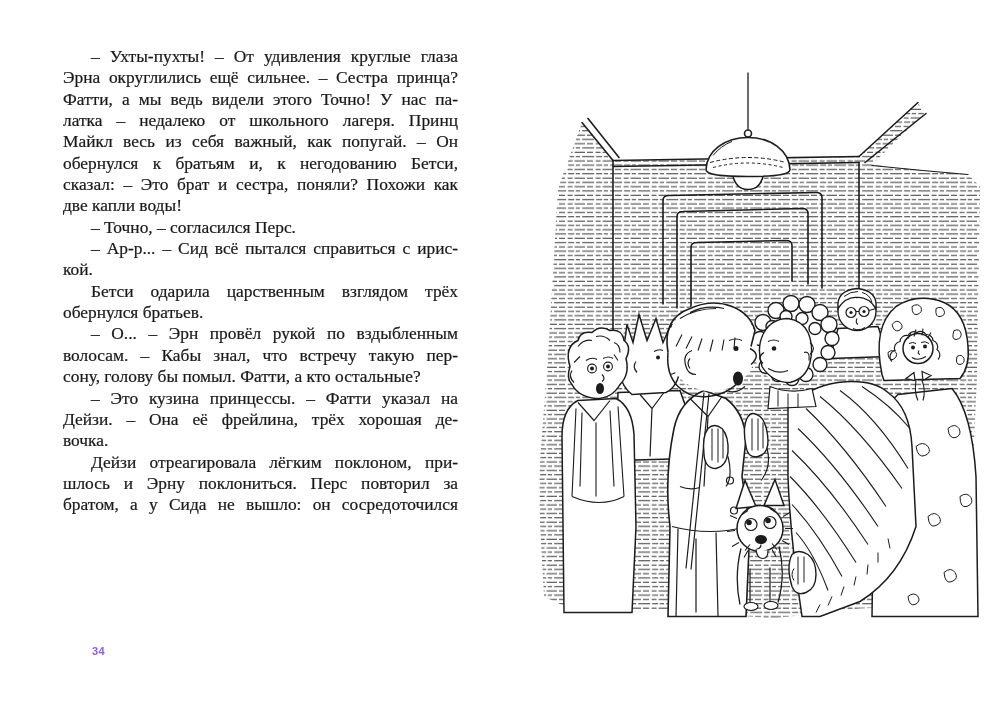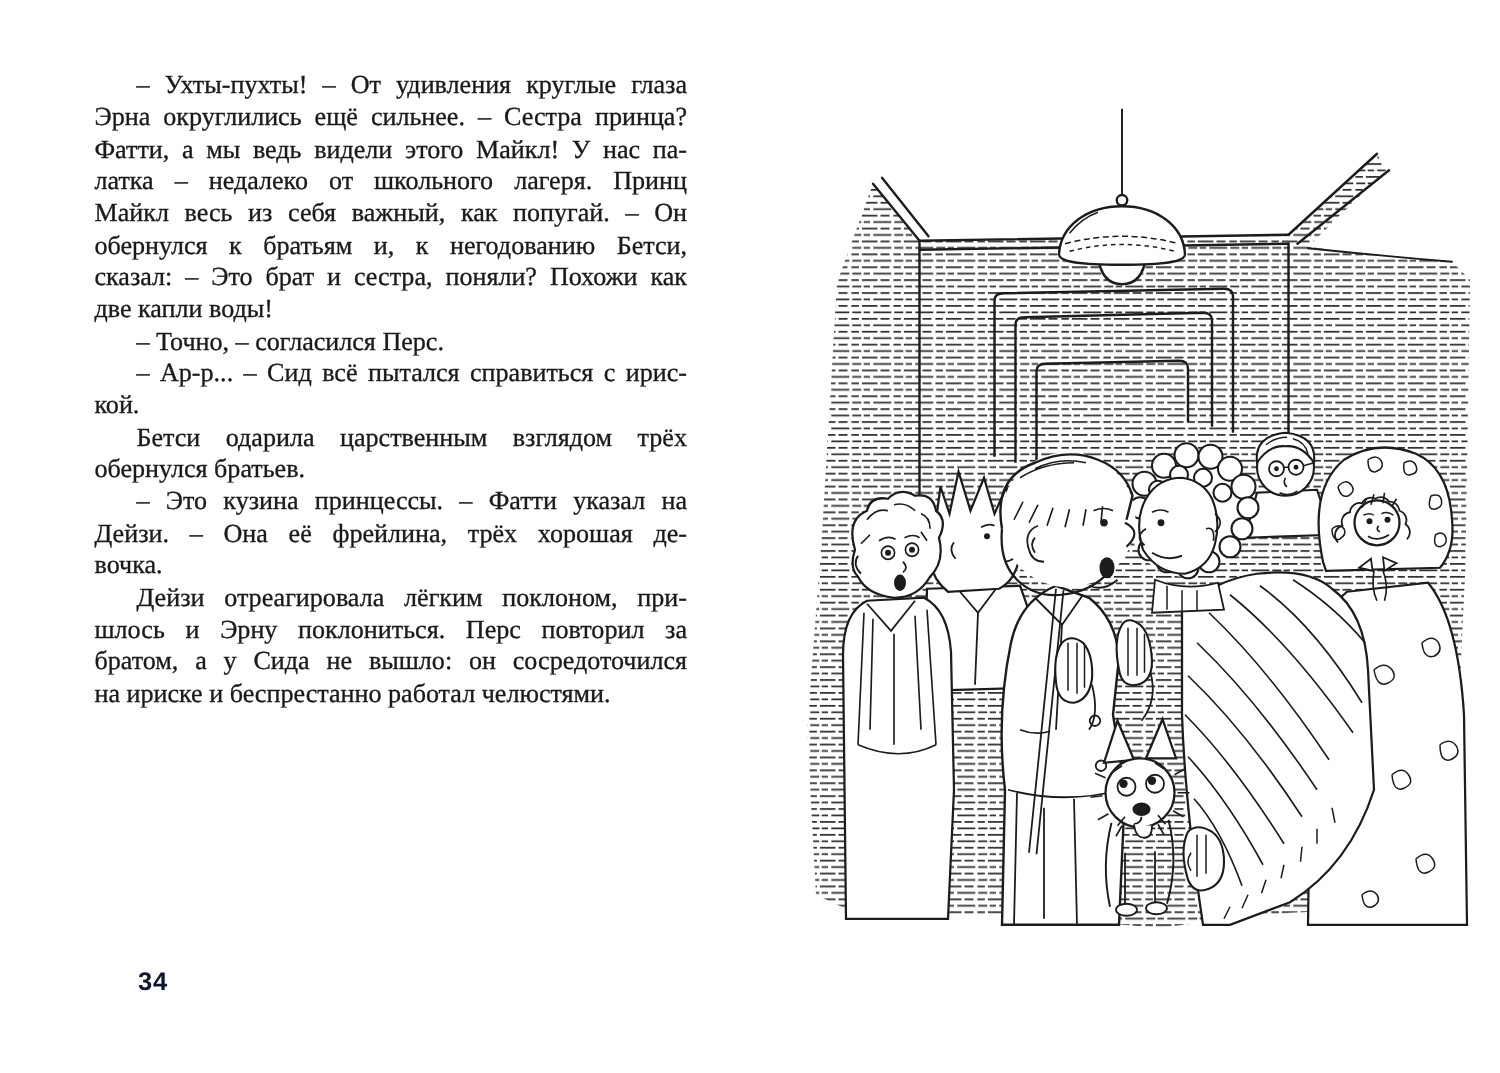--- a/index.html
+++ b/index.html
@@ -12,62 +12,66 @@
     font-size:17.4px;line-height:21.35px;
     -webkit-text-stroke:0.22px currentColor;
   }
   .para{margin:0;padding:0;}
   .line{text-align:justify;text-align-last:justify;white-space:normal;}
   .line.last{text-align-last:left;}
   .line.first{text-indent:28px;}
   .page-num{
     position:absolute;left:92px;top:645px;
     font-family:"Liberation Sans",sans-serif;font-weight:bold;
-    font-size:17px;color:#0f172a;letter-spacing:0.5px;
+    font-size:11px;color:#8b5cf6;letter-spacing:0.5px;
   }
   .illus{position:absolute;left:520px;top:55px;width:466px;height:578px;}
   .illus svg{display:block;width:100%;height:100%;}
 </style>
 </head>
 <body>
 
 <div class="page">
 
   <div class="text-col">
       <div class="para">
         <div class="line first">– Ухты-пухты! – От удивления круглые глаза</div>
         <div class="line">Эрна округлились ещё сильнее. – Сестра принца?</div>
-        <div class="line">Фатти, а мы ведь видели этого Майкл! У нас па-</div>
+        <div class="line">Фатти, а мы ведь видели этого Точно! У нас па-</div>
         <div class="line">латка – недалеко от школьного лагеря. Принц</div>
         <div class="line">Майкл весь из себя важный, как попугай. – Он</div>
         <div class="line">обернулся к братьям и, к негодованию Бетси,</div>
         <div class="line">сказал: – Это брат и сестра, поняли? Похожи как</div>
         <div class="line last">две капли воды!</div>
       </div>
       <div class="para">
         <div class="line first last">– Точно, – согласился Перс.</div>
       </div>
       <div class="para">
         <div class="line first">– Ар-р... – Сид всё пытался справиться с ирис-</div>
         <div class="line last">кой.</div>
       </div>
       <div class="para">
         <div class="line first">Бетси одарила царственным взглядом трёх</div>
         <div class="line last">обернулся братьев.</div>
       </div>
       <div class="para">
+        <div class="line first">– О... – Эрн провёл рукой по вздыбленным</div>
+        <div class="line">волосам. – Кабы знал, что встречу такую пер-</div>
+        <div class="line last">сону, голову бы помыл. Фатти, а кто остальные?</div>
+      </div>
+      <div class="para">
         <div class="line first">– Это кузина принцессы. – Фатти указал на</div>
         <div class="line">Дейзи. – Она её фрейлина, трёх хорошая де-</div>
         <div class="line last">вочка.</div>
       </div>
       <div class="para">
         <div class="line first">Дейзи отреагировала лёгким поклоном, при-</div>
         <div class="line">шлось и Эрну поклониться. Перс повторил за</div>
         <div class="line">братом, а у Сида не вышло: он сосредоточился</div>
-        <div class="line last">на ириске и беспрестанно работал челюстями.</div>
       </div>
     </div>
 
   <div class="page-num">34</div>
 
   <div class="illus">
     <svg viewBox="0 0 466 575" xmlns="http://www.w3.org/2000/svg">
       <defs>
         <pattern id="hatch" patternUnits="userSpaceOnUse" width="28" height="8.6">
           <path d="M0,1.2H28" stroke="#2e2e2e" stroke-width="1.1" stroke-dasharray="9 2 6 2.6 5 2" fill="none"></path>

